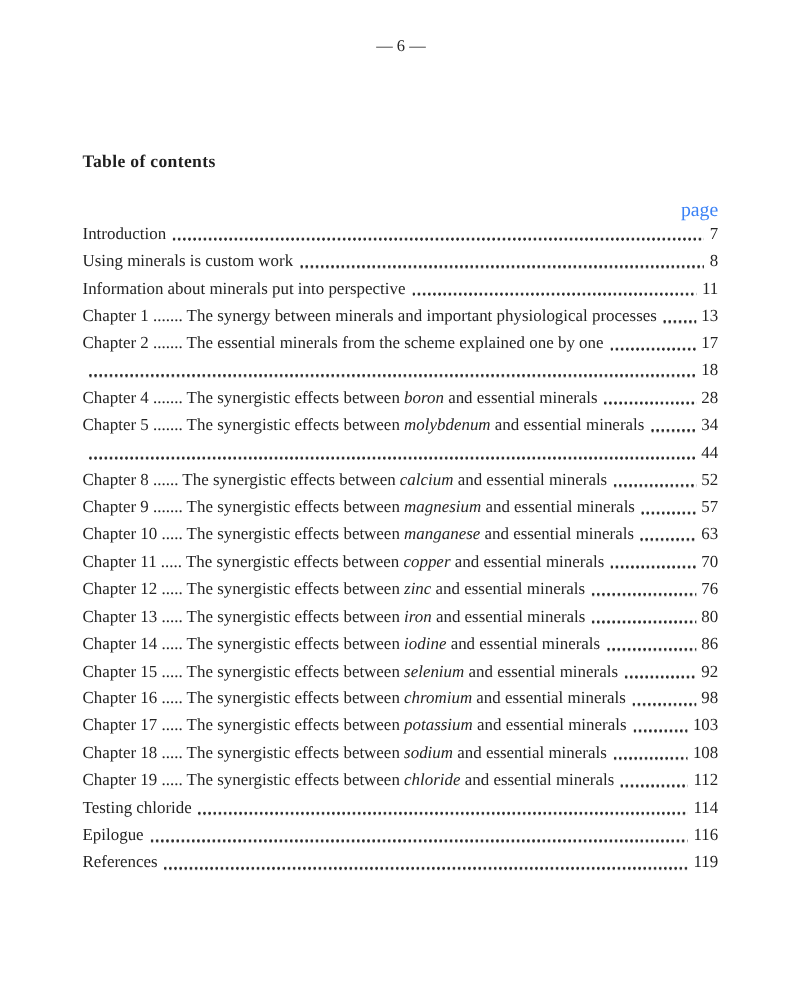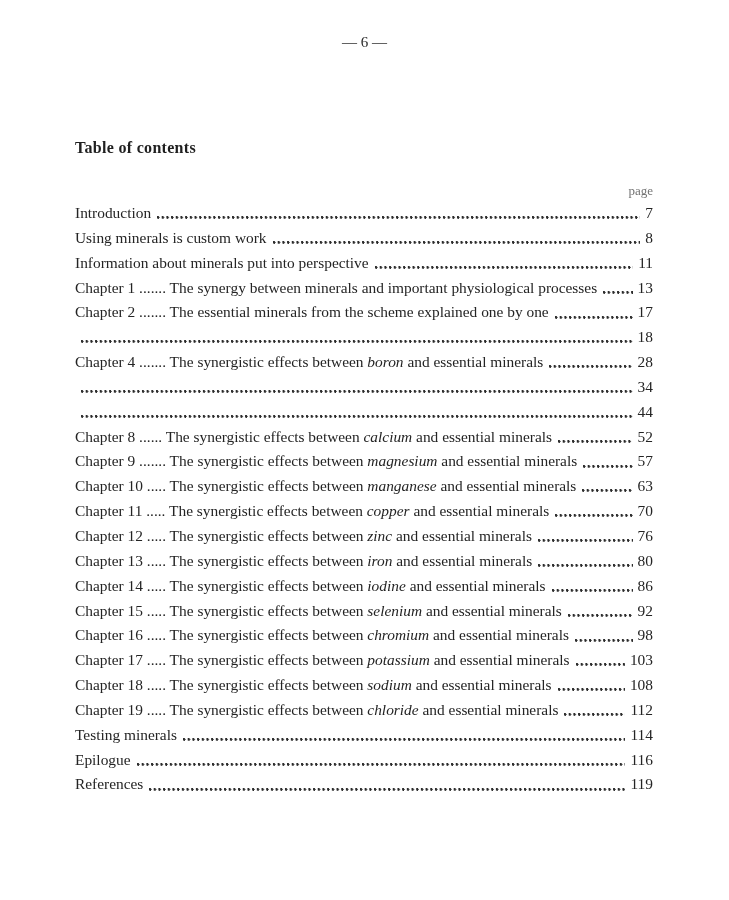--- a/index.html
+++ b/index.html
@@ -34,23 +34,23 @@
     font-size: 16px;
     line-height: 16px;
     font-weight: bold;
     letter-spacing: 0.3px;
     color: #1f1f1f;
   }
   .col-label {
     position: absolute;
     top: 183px;
     right: 76px;
-    font-size: 13px;
+    font-size: 18px;
     line-height: 15px;
-    color: #737373;
+    color: #3b82f6;
   }
   .toc-list {
     position: absolute;
     top: 201px;
     left: 75px;
     right: 76px;
   }
   .toc-row {
     display: flex;
     align-items: flex-start;
@@ -130,20 +130,21 @@
     <span class="pagenum">18</span>
   </div>
 
   <div class="toc-row">
     <span class="row-text"><span>Chapter 4 ....... The synergistic effects between </span><span class="it">boron</span><span> and essential minerals</span></span>
     <span class="leader"></span>
     <span class="pagenum">28</span>
   </div>
 
   <div class="toc-row">
+    <span class="row-text"><span>Chapter 5 ....... The synergistic effects between </span><span class="it">molybdenum</span><span> and essential minerals</span></span>
     <span class="leader"></span>
     <span class="pagenum">34</span>
   </div>
 
   <div class="toc-row">
     <span class="leader"></span>
     <span class="pagenum">44</span>
   </div>
 
 
@@ -213,21 +214,21 @@
     <span class="pagenum">108</span>
   </div>
 
   <div class="toc-row">
     <span class="row-text"><span>Chapter 19 ..... The synergistic effects between </span><span class="it">chloride</span><span> and essential minerals</span></span>
     <span class="leader"></span>
     <span class="pagenum">112</span>
   </div>
 
   <div class="toc-row">
-    <span class="row-text"><span>Testing minerals</span></span>
+    <span class="row-text"><span>Testing chloride</span></span>
     <span class="leader"></span>
     <span class="pagenum">114</span>
   </div>
 
   <div class="toc-row">
     <span class="row-text"><span>Epilogue</span></span>
     <span class="leader"></span>
     <span class="pagenum">116</span>
   </div>
 

